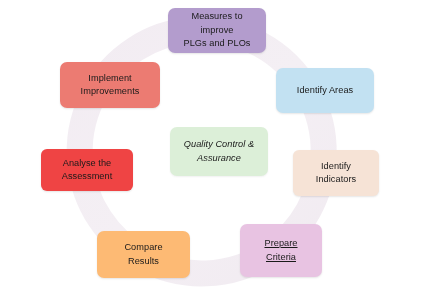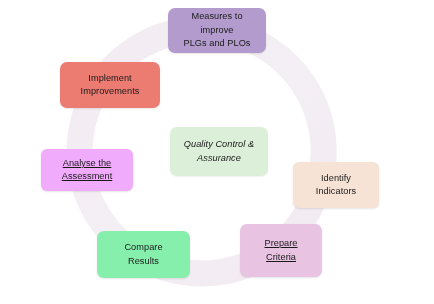--- a/index.html
+++ b/index.html
@@ -45,21 +45,21 @@
     padding: 3px 6px;
     box-shadow: 0 1px 2px rgba(0,0,0,0.10);
   }
   .node .label {
     display: block;
     white-space: pre-line;
   }
   
   #node-measures  { left:168px; top:8px;   width:98px;  height:45px; background:#b39ccd; }
   #node-areas     { left:276px; top:68px;  width:98px;  height:45px; background:#c2e1f2; }
-  #node-indicators{ left:293px; top:150px; width:86px;  height:46px; background:#f6e3d6; border-radius:6px;margin-top:12px; }
+  #node-indicators{ left:293px; top:150px; width:86px;  height:46px; background:#f6e3d6; border-radius:6px; }
   #node-criteria  { left:240px; top:224px; width:82px;  height:53px; background:#e8c3e2; }
   #node-results   { left:97px;  top:231px; width:93px;  height:47px; background:#c6c6c6; }
   #node-analyse   { left:41px;  top:149px; width:92px;  height:42px; background:#fdfd37; border-radius:6px; }
   #node-implement { left:60px;  top:62px;  width:100px; height:46px; background:#ec7b72; }
   #node-quality   { left:170px; top:127px; width:98px;  height:49px; background:#dcefd8;
                     box-shadow:0 1px 2px rgba(0,0,0,0.06);font-style:italic; }
 </style>
 </head>
 <body>
 
@@ -81,37 +81,40 @@
              A 122 122 0 1 1 186 31" fill="none" stroke="url(#ringGrad)" stroke-width="26" stroke-linecap="butt" transform="rotate(2 217 152)"></path>
 
     <polygon points="160,42 198,13 205,52 183,44" fill="#f3eef3"></polygon>
   </svg>
 
   <div class="node" id="node-measures" style="background: rgb(179, 156, 205);">
     <span class="label">Measures to improve
 PLGs and PLOs</span>
   </div>
 
+  <div class="node" id="node-areas" style="background: rgb(194, 225, 242);">
+    <span class="label">Identify Areas</span>
+  </div>
 
   <div class="node" id="node-indicators" style="background: rgb(246, 227, 214);">
     <span class="label">Identify
 Indicators</span>
   </div>
 
   <div class="node" id="node-criteria" style="background: rgb(232, 195, 226); text-decoration: underline;">
     <span class="label">Prepare
 Criteria</span>
   </div>
 
-  <div class="node" id="node-results" style="background: #86efac; align-items: center;">
+  <div class="node" id="node-results" style="background: #fdba74; align-items: center;">
     <span class="label">Compare
 Results</span>
   </div>
 
-  <div class="node" id="node-analyse" style="background: #f0abfc; text-decoration: underline;">
+  <div class="node" id="node-analyse" style="background: #ef4444;">
     <span class="label">Analyse the
 Assessment</span>
   </div>
 
   <div class="node" id="node-implement" style="background: rgb(236, 123, 114);">
     <span class="label">Implement
 Improvements</span>
   </div>
 
   <div class="node" id="node-quality" style="background: rgb(220, 239, 216);">

